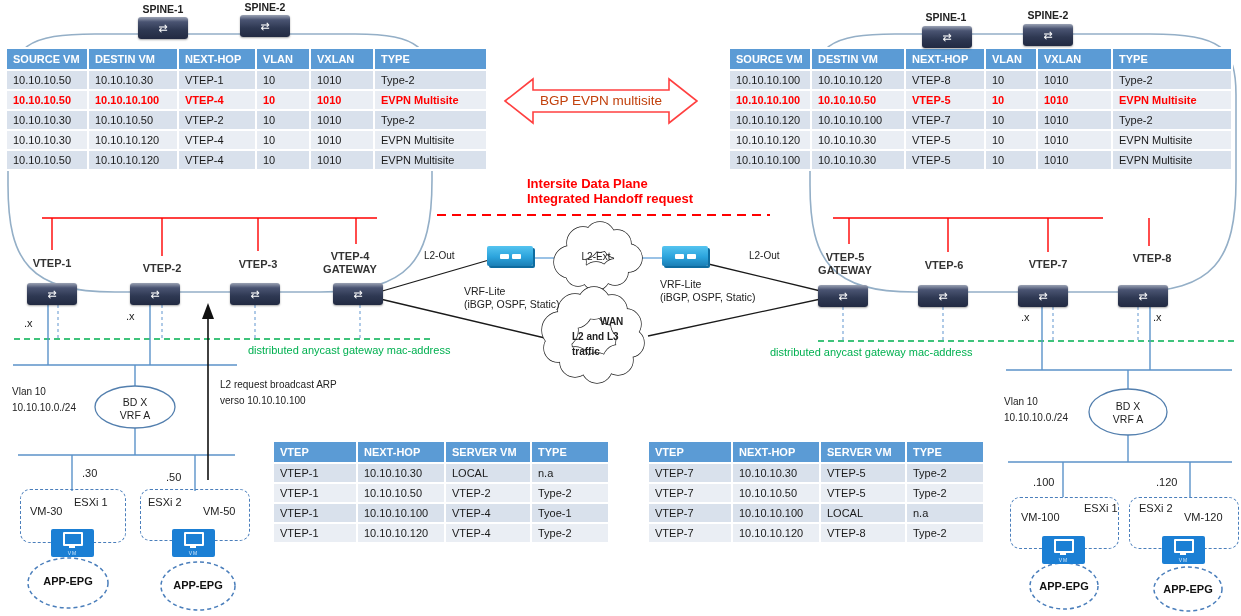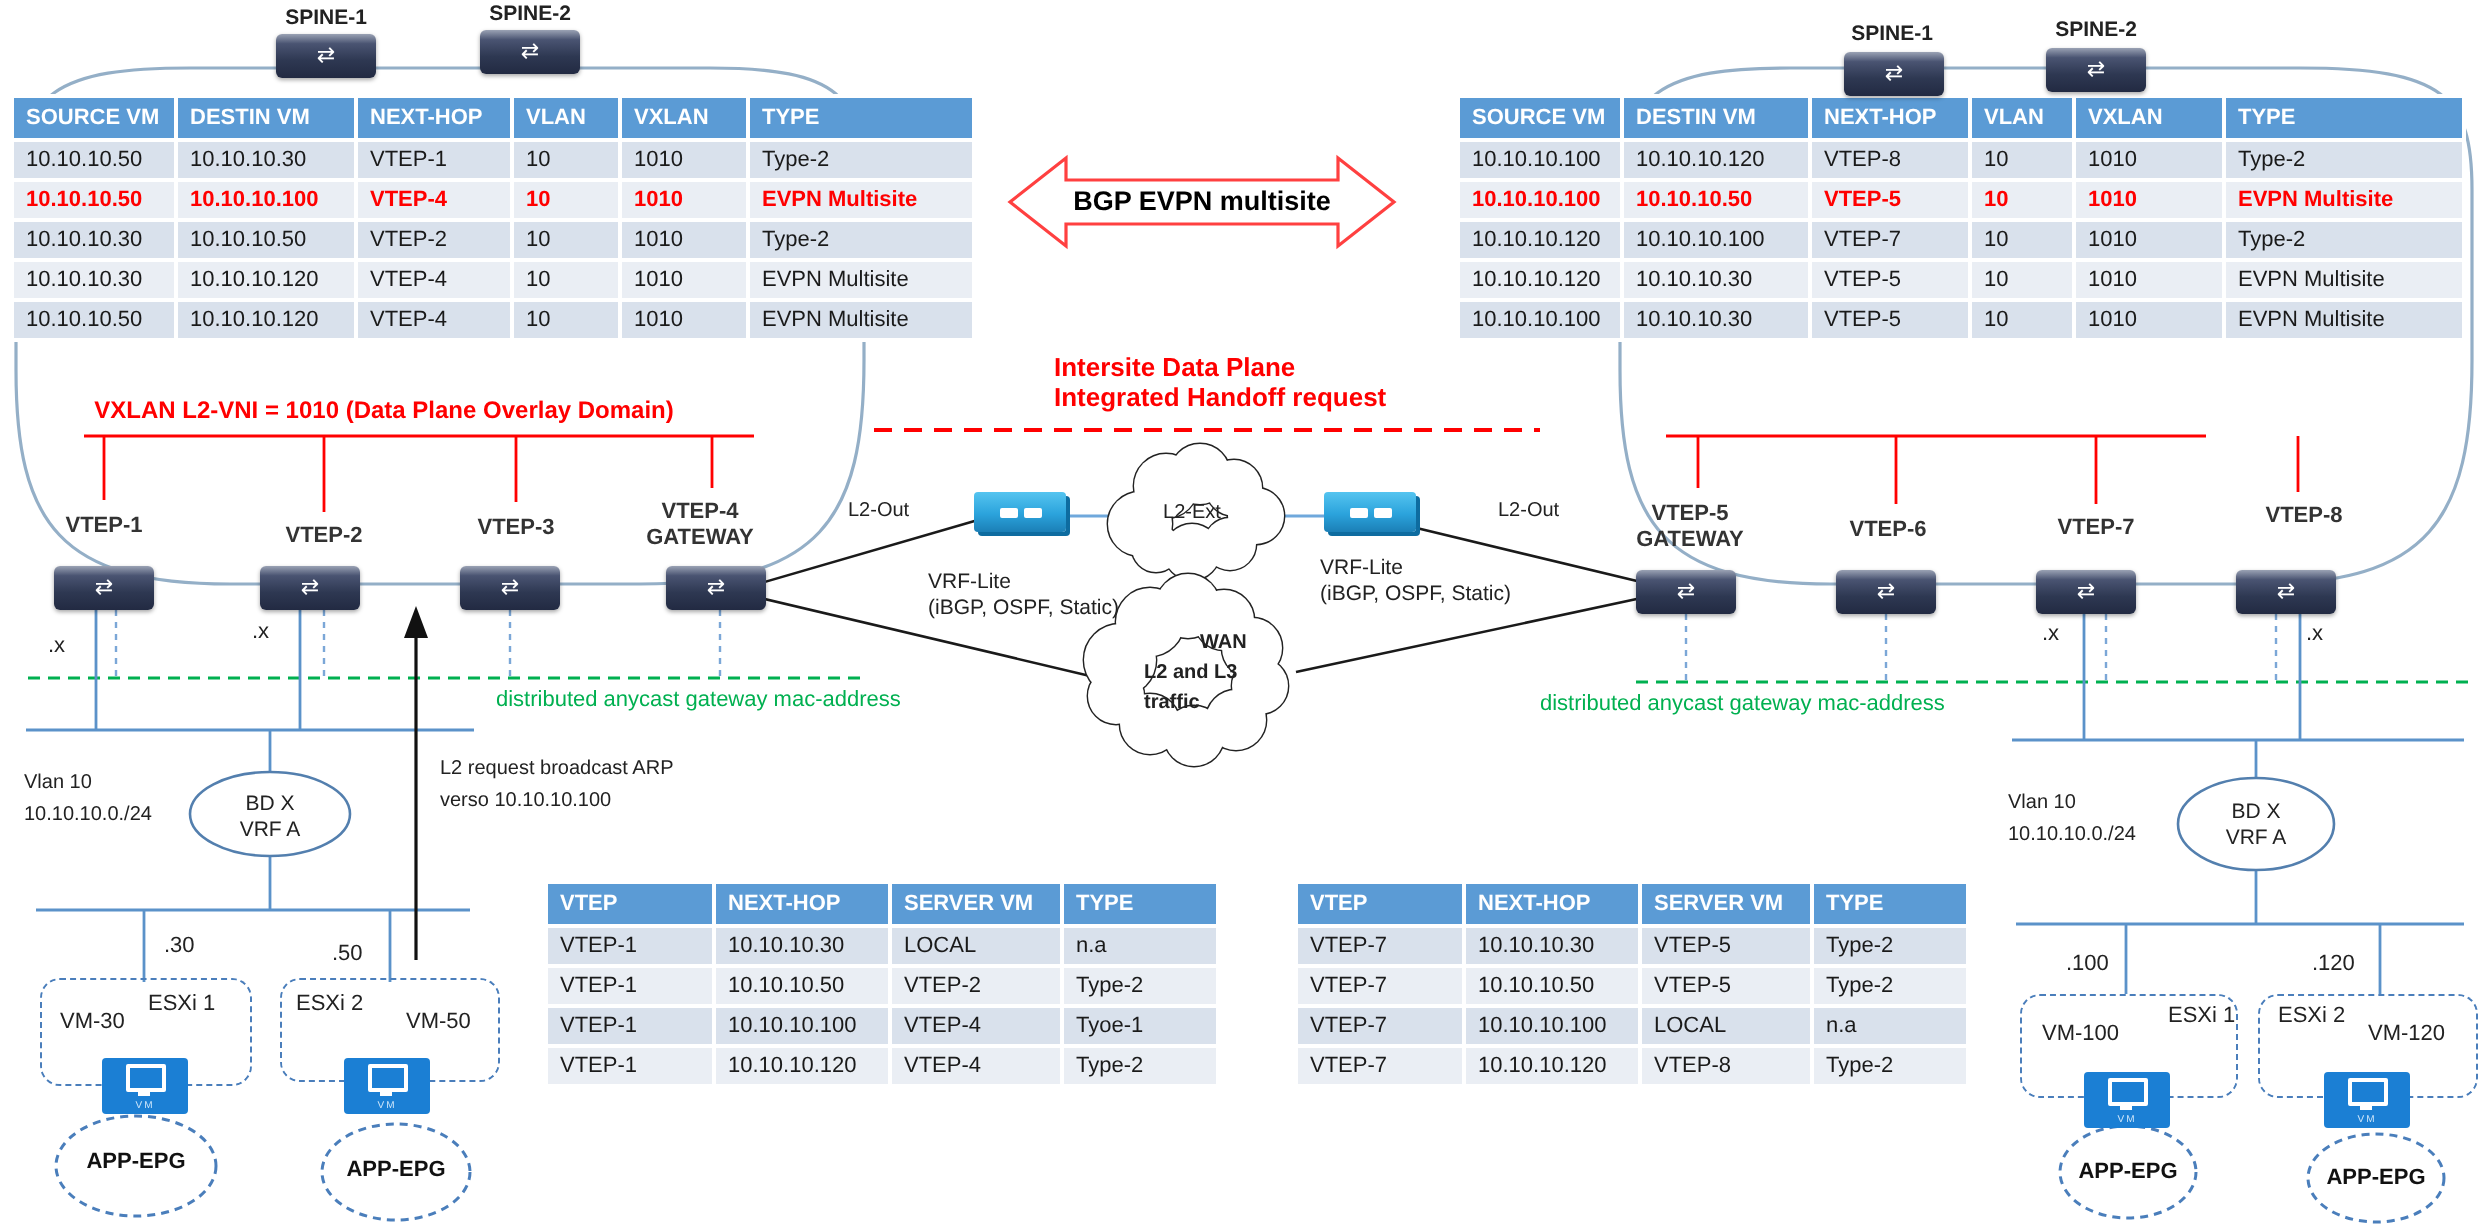--- a/index.html
+++ b/index.html
@@ -11,21 +11,21 @@
   .z2{z-index:2;}
   
   .s11{font-size:11px;color:#222;}
   .s12{font-size:10px;color:#222;}
   .s105{font-size:10.5px;color:#222;}
   .vtep{font-size:11px;font-weight:600;color:#333;width:70px;text-align:center;}
   .spn{font-size:10.5px;font-weight:600;color:#222;width:60px;text-align:center;}
   .grn{font-size:11px;color:#00B050;}
   .red12{font-size:12px;font-weight:600;color:#FF0000;}
   .red13{font-size:13px;font-weight:600;color:#FF0000;}
-  .bgp{font-size:13.5px;font-weight:700;color:#000000;width:160px;text-align:center;}
+  .bgp{font-size:13.5px;font-weight:400;color:#c2410c;width:160px;text-align:center;}
   .epg{font-size:11px;font-weight:700;color:#111;width:70px;text-align:center;}
   .wanb{font-weight:600;}
   
   table.dt{position:absolute;border-collapse:separate;border-spacing:2px;background:#fff;z-index:2;}
   table.dt th{background:#5B9BD5;color:#fff;font-size:11px;font-weight:700;text-align:left;padding:4px 6px;}
   table.dt td{font-size:11px;color:#1a1a1a;padding:3px 6px;}
   table.dt tbody tr:nth-child(odd) td{background:#D9E1EC;}
   table.dt tbody tr:nth-child(even) td{background:#EAEEF4;}
   table.dt tr.hl td{color:#FF0000;font-weight:700;}
   .rtl th:nth-child(1),.rtl td:nth-child(1){width:68px}
@@ -262,21 +262,20 @@
           <td>10.10.10.50</td>
           <td>10.10.10.120</td>
           <td>VTEP-4</td>
           <td>10</td>
           <td>1010</td>
           <td>EVPN Multisite</td>
         </tr>
       </tbody>
     </table>
 
-  <div class="abs red12 z2 ctr" style="left:42px;top:198px;width:300px;">VXLAN  L2-VNI = 1010 (Data Plane Overlay Domain)</div>
 
   <div class="abs vtep z2" style="left:17px;top:257px;">VTEP-1</div>
   <div class="abs vtep z2" style="left:127px;top:262px;">VTEP-2</div>
   <div class="abs vtep z2" style="left:223px;top:258px;">VTEP-3</div>
   <div class="abs vtep z2" style="left:315px;top:250px;">VTEP-4</div>
   <div class="abs vtep z2" style="left:315px;top:263px;">GATEWAY</div>
 
   <div class="nsw" style="left:27px;top:283px;">
       <span>⇄</span>
     </div>

